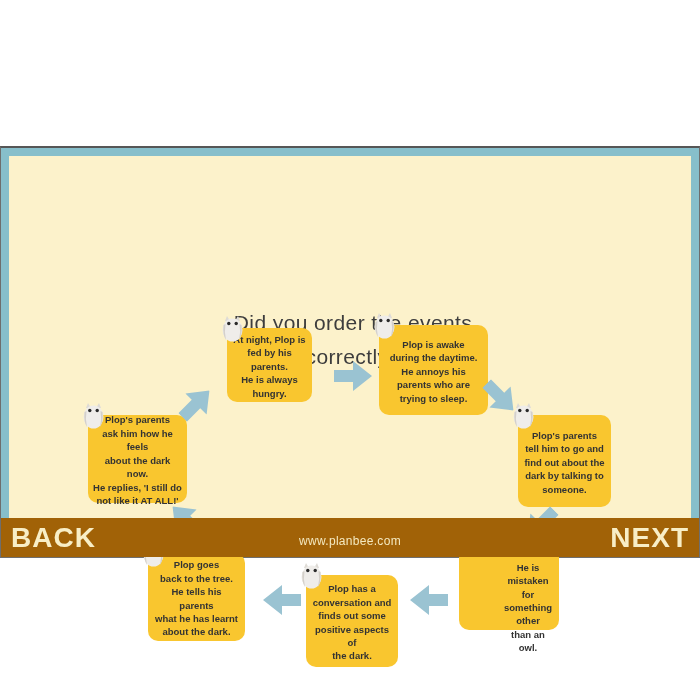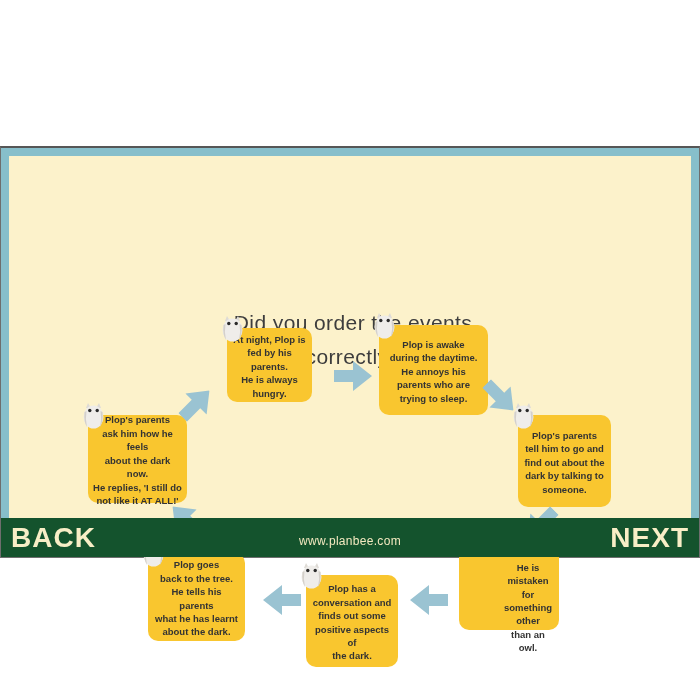--- a/index.html
+++ b/index.html
@@ -11,21 +11,21 @@
   .title{position:absolute;left:187px;top:158px;width:330px;text-align:center;
          white-space:pre-line;font-size:21px;line-height:1.62;color:#3d3d3d;
          letter-spacing:0.4px;}
   .note{position:absolute;background:#f9c62f;border-radius:10px;
         display:flex;align-items:center;justify-content:center;
         text-align:center;padding:10px 5px 7px 5px;box-sizing:border-box;}
   .note .txt{white-space:pre-line;font-weight:bold;font-size:9.5px;line-height:1.42;color:#333333;}
   .owl{position:absolute;left:-6px;top:-13px;width:23px;height:27px;}
   .arrow{position:absolute;width:38px;height:30px;}
   .arrow svg{display:block;width:100%;height:100%;}
-  .footerbar{position:absolute;left:0;right:0;bottom:0;height:39px;background:#14532d;
+  .footerbar{position:absolute;left:0;right:0;bottom:0;height:39px;background:#a16207;
              display:flex;align-items:center;justify-content:space-between;padding:0 10px;
              box-sizing:border-box;}
   .navbtn{font-size:28px;font-weight:bold;color:#f8eec6;letter-spacing:1px;
           background:none;border:none;padding:0;cursor:pointer;
           font-family:"Liberation Sans", sans-serif;}
   .site{position:absolute;left:0;right:0;bottom:9px;text-align:center;font-size:12px;
         color:#f4e9c0;letter-spacing:0.3px;}
   
   .n1{left:226px;top:180px;width:85px;height:74px;}
   .n2{left:378px;top:177px;width:109px;height:90px;}

